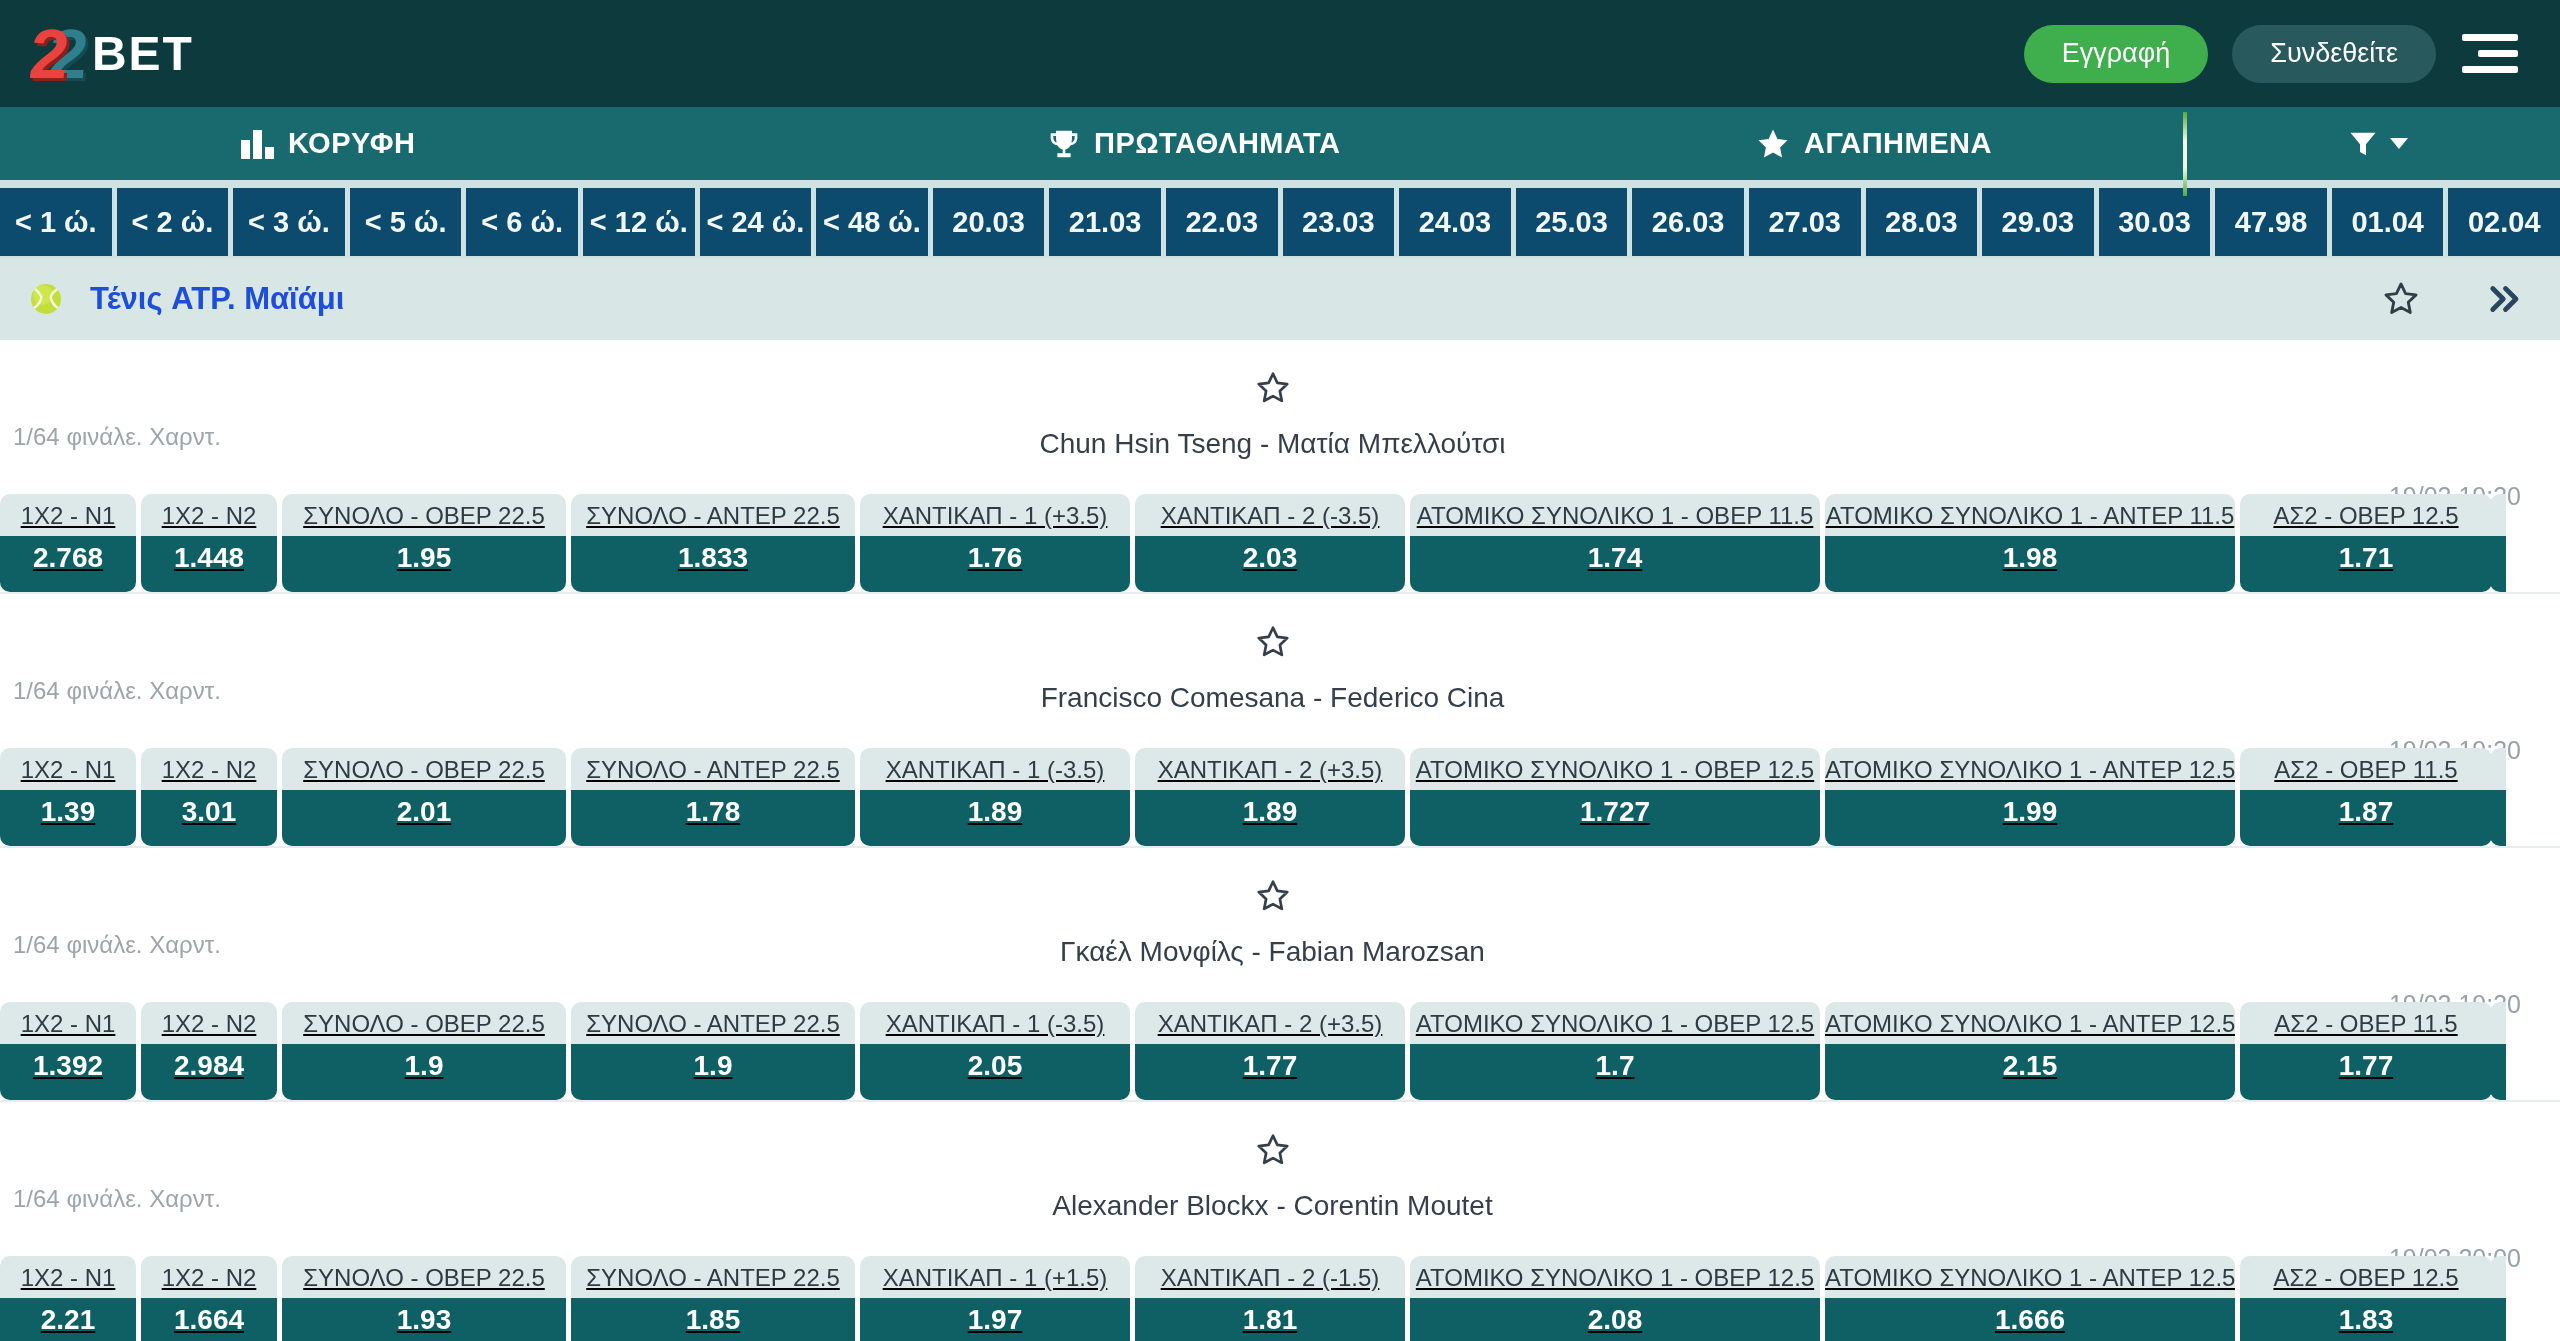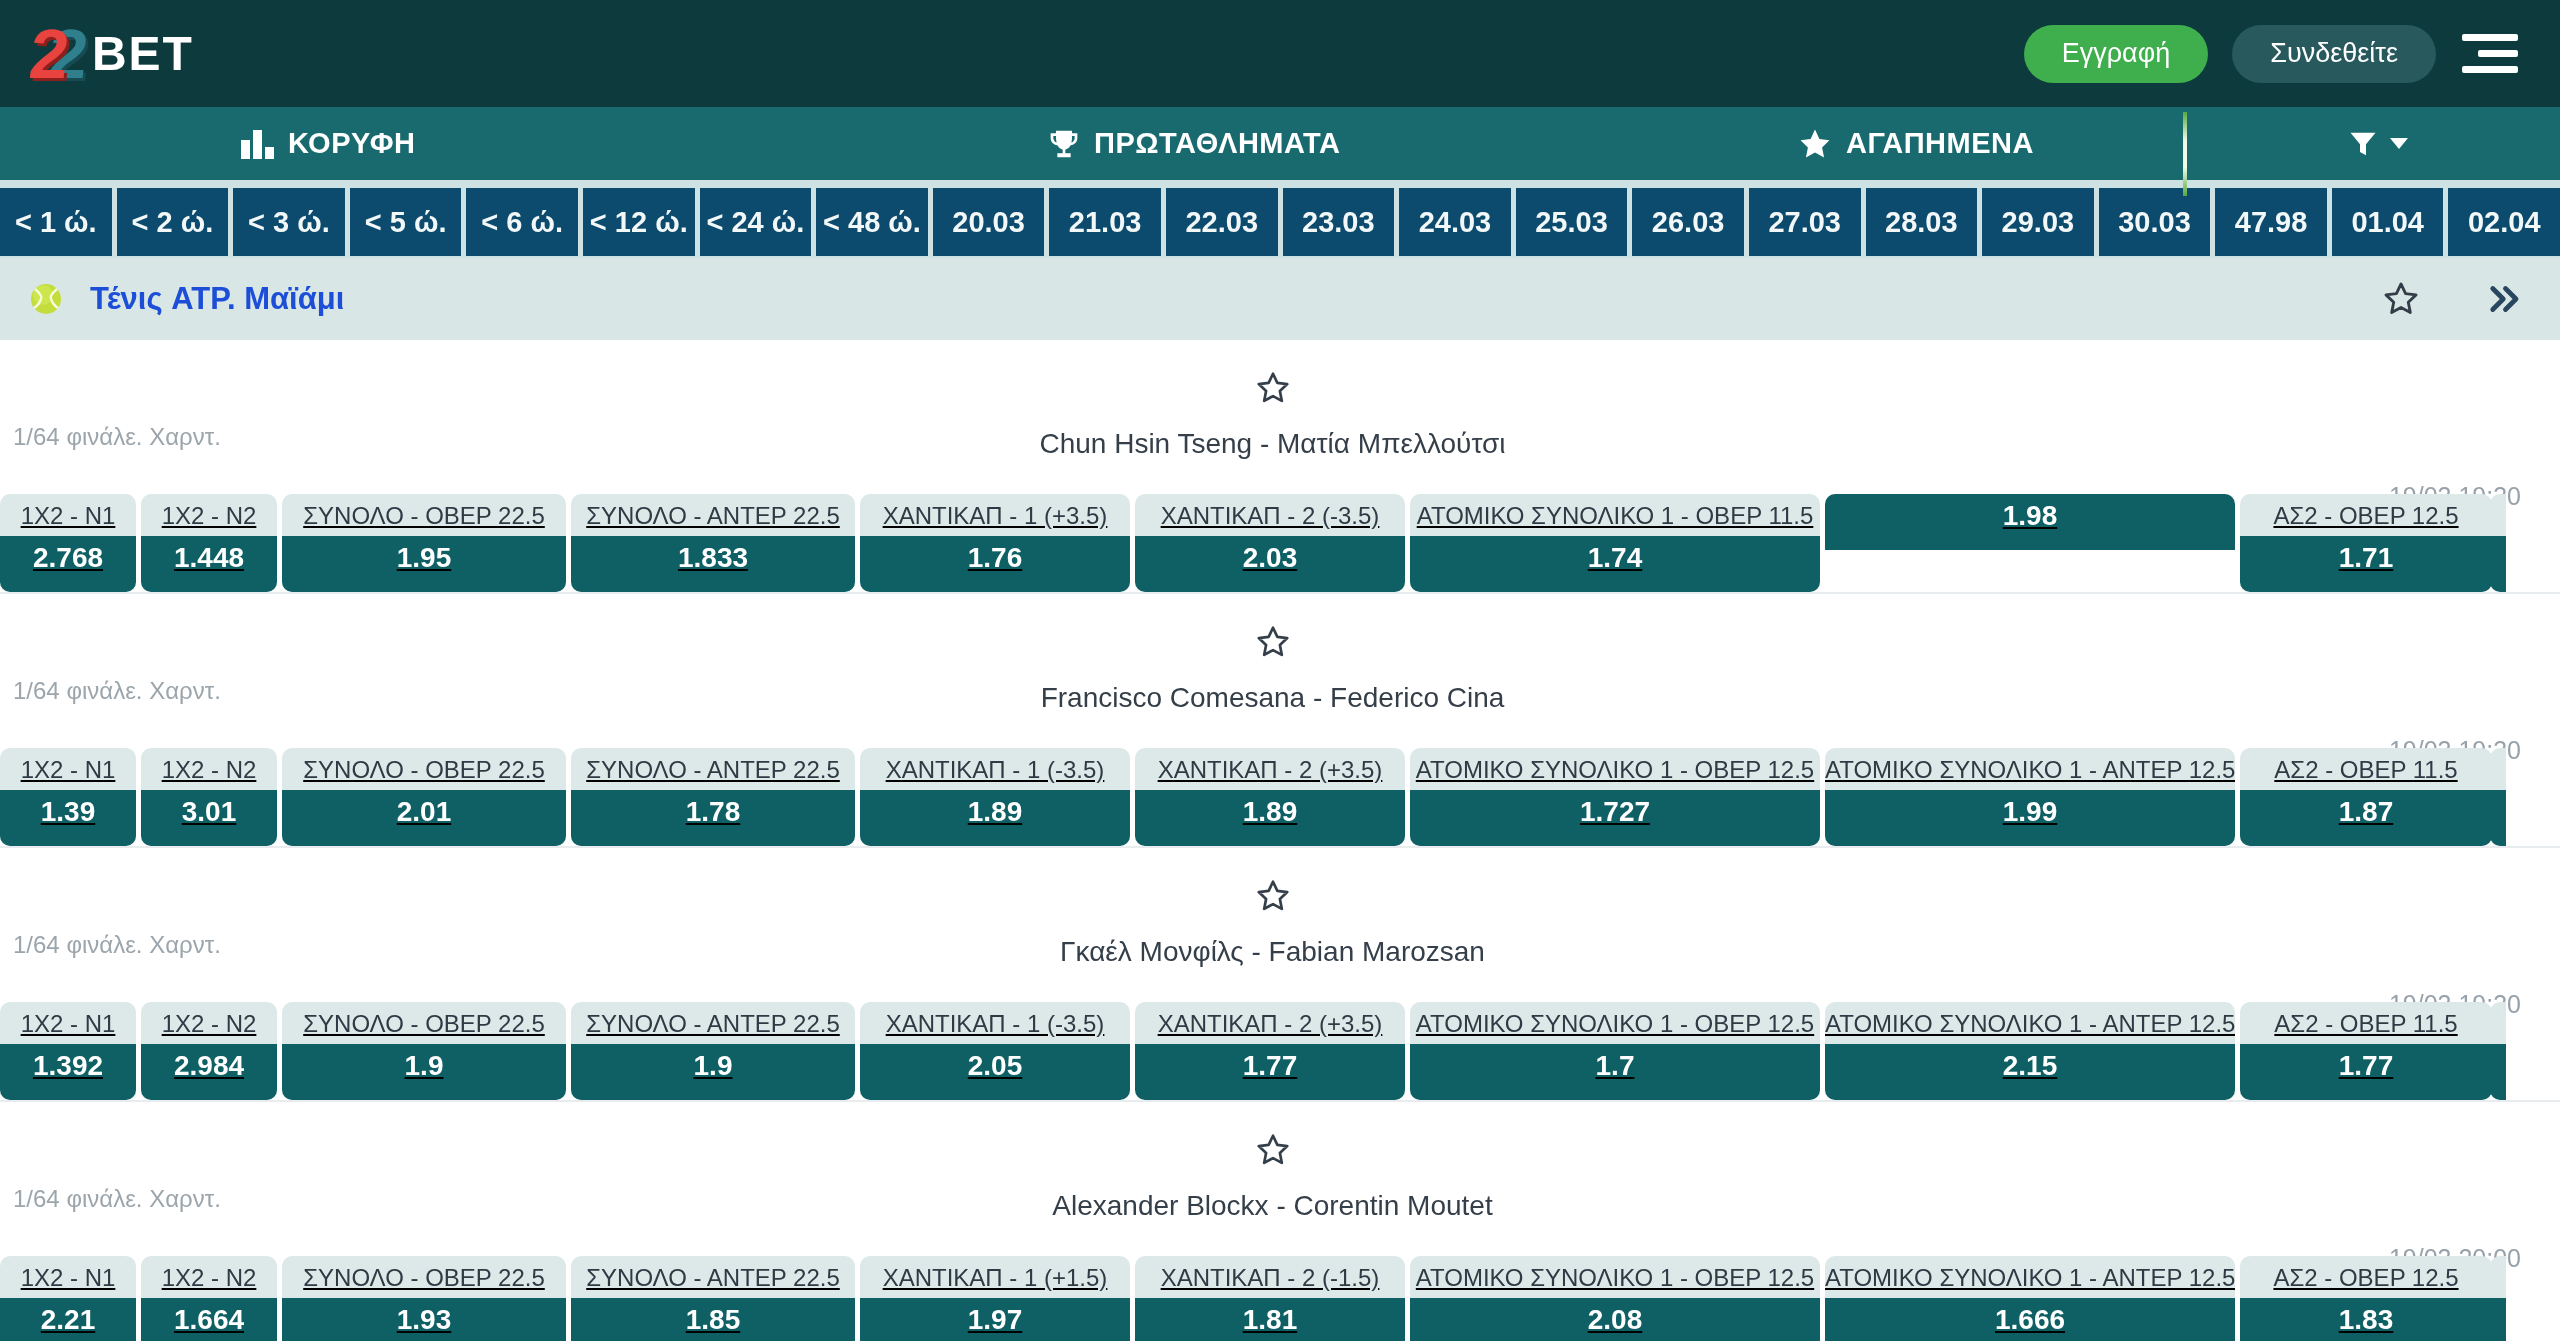--- a/index.html
+++ b/index.html
@@ -21,21 +21,21 @@
   .hamburger { width:58px; display:flex; flex-direction:column; align-items:flex-end; gap:9px; cursor:pointer; padding-left:2px; }
   .hamburger i { display:block; height:7px; width:100%; background:#fff; border-radius:2px; }
   .hamburger i:nth-child(2) { width:72%; }
 
   
   .mainnav { height:73px; background:#186a6e; position:relative; }
   .nav-item { position:absolute; top:0; height:73px; display:flex; align-items:center; gap:14px;
     color:#fff; font-weight:700; font-size:29px; cursor:pointer; letter-spacing:0.5px; }
   .nav-item.n1 { left:241px; }
   .nav-item.n2 { left:1048px; }
-  .nav-item.n3 { left:1798px; }
+  .nav-item.n3 { left:1756px; }
   .icon-bars { display:flex; align-items:flex-end; gap:3px; height:30px; }
   .icon-bars i { display:block; width:9px; background:#fff; }
   .icon-bars i:nth-child(1){ height:19px; } .icon-bars i:nth-child(2){ height:29px; } .icon-bars i:nth-child(3){ height:12px; }
   .nav-divider { position:absolute; left:2183px; top:5px; width:4px; height:84px; z-index:5;
     background:linear-gradient(180deg,#56a93f 0%,#f2fbe8 35%,#f2fbe8 65%,#56a93f 100%); }
   .nav-filter { position:absolute; left:2348px; top:0; height:73px; display:flex; align-items:center; gap:12px; cursor:pointer; }
   .caret-down { width:0; height:0; border-left:9px solid transparent; border-right:9px solid transparent; border-top:11px solid #fff; }
 
   
   .chips { height:78px; background:#cfe2e3; display:flex; gap:5px; padding:8px 0 2px; }
@@ -206,20 +206,21 @@
   </div>
         <div class="odd">
     <div class="odd-label">ΧΑΝΤΙΚΑΠ - 2 (-3.5)</div>
     <div class="odd-value">2.03</div>
   </div>
         <div class="odd">
     <div class="odd-label">ΑΤΟΜΙΚΟ ΣΥΝΟΛΙΚΟ 1 - ΟΒΕΡ 11.5</div>
     <div class="odd-value">1.74</div>
   </div>
         <div class="odd">
+    <div class="odd-label">ΑΤΟΜΙΚΟ ΣΥΝΟΛΙΚΟ 1 - ΑΝΤΕΡ 11.5</div>
     <div class="odd-value">1.98</div>
   </div>
         <div class="odd">
     <div class="odd-label">ΑΣ2 - ΟΒΕΡ 12.5</div>
     <div class="odd-value">1.71</div>
   </div>
       </div>
   </div>
     <div class="match">
     <div class="match-head">

